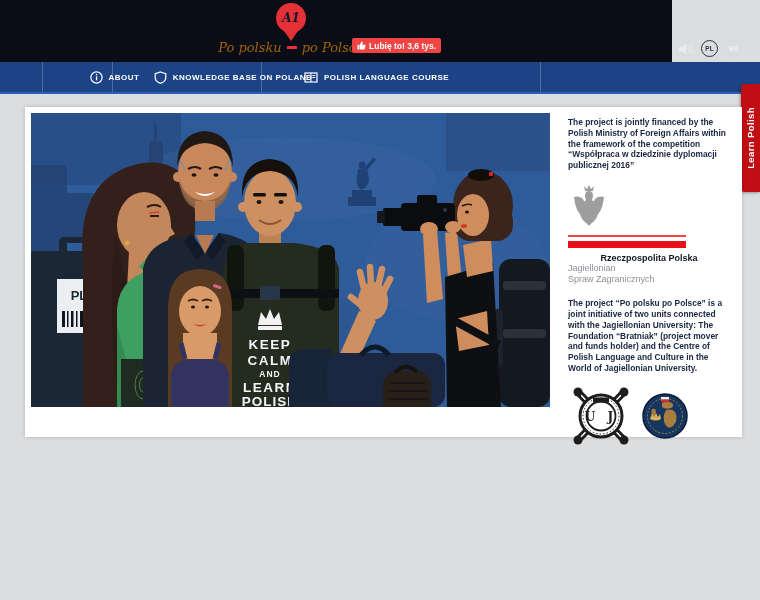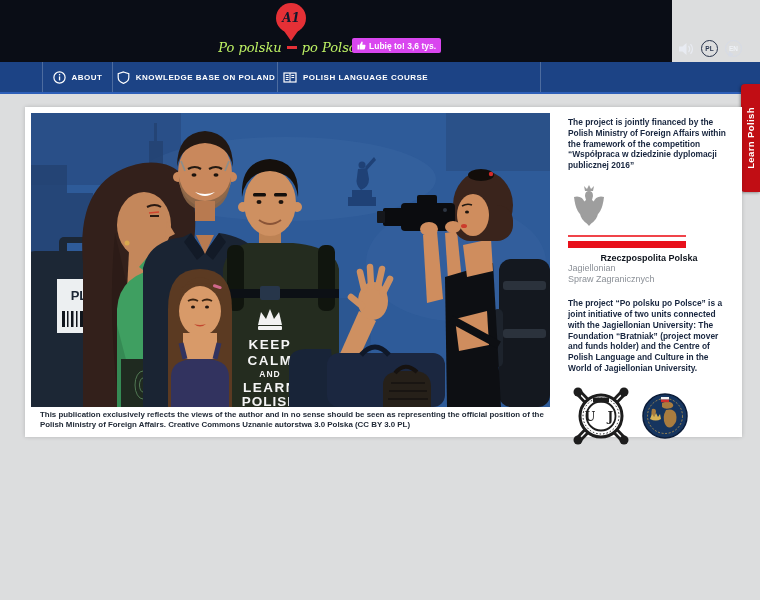--- a/index.html
+++ b/index.html
@@ -10,39 +10,39 @@
   
   .header{position:absolute;left:0;top:0;width:672px;height:62px;background:#0a0d16;}
   .brand{position:absolute;left:211px;top:3px;width:160px;text-align:center;}
   .pin{position:relative;width:30px;height:30px;margin:0 auto;background:#e53036;border-radius:50%;
        display:flex;align-items:center;justify-content:center;z-index:2;}
   .pin::after{content:"";position:absolute;top:25px;left:50%;transform:translateX(-50%);
        border:9px solid transparent;border-top:13px solid #e53036;border-bottom:0;}
   .pin-label{font-family:"DejaVu Serif",serif;font-weight:bold;font-style:italic;
        font-size:12px;color:#10182c;position:relative;z-index:3;}
   .brand-text{margin-top:7px;display:flex;align-items:center;justify-content:center;gap:5px;
-       font-family:"DejaVu Serif",serif;font-style:italic;font-size:13px;color:#bef264;}
+       font-family:"DejaVu Serif",serif;font-style:italic;font-size:13px;color:#a16207;}
   .brand-dash{display:inline-block;width:10px;height:3.5px;background:#e53036;}
   .fb-like{position:absolute;left:352px;top:38px;height:15px;box-sizing:border-box;
-       display:flex;align-items:center;gap:3px;background:#d946ef;color:#fff;
+       display:flex;align-items:center;gap:3px;background:#ef4444;color:#fff;
        font-size:8.5px;font-weight:bold;padding:0 5px;border-radius:2px;cursor:pointer;}
   .speaker{position:absolute;left:679px;top:42px;cursor:pointer;}
   .bubble{position:absolute;top:40px;width:17px;height:17px;box-sizing:border-box;border-radius:50%;
        display:flex;align-items:center;justify-content:center;font-size:6.5px;font-weight:bold;cursor:pointer;}
   .bubble.pl{left:701px;border:1px solid #27324a;color:#2b3852;}
   .bubble.en{left:725px;border:1.5px solid #d6dbe6;color:#eef1f6;}
   .bubble.en::after{content:"";position:absolute;bottom:-4px;left:0;
        border:3px solid transparent;border-top:5px solid #d6dbe6;transform:rotate(38deg);}
 
   
   .nav{position:absolute;left:0;top:62px;width:760px;height:30px;background:#1c4385;
        border-bottom:2px solid #2e5fb8;box-sizing:content-box;}
   .nav-item{position:absolute;top:0;height:30px;display:flex;align-items:center;justify-content:center;
        gap:6px;color:#fff;font-size:8px;font-weight:bold;letter-spacing:.5px;cursor:pointer;
-       border-left:1px solid rgba(255,255,255,.22);}
+       border-left:1px solid rgba(255,255,255,.22);padding-left:37px;}
   .nav-end{position:absolute;top:0;height:30px;border-left:1px solid rgba(255,255,255,.22);left:540px;}
   .nav-item svg{flex:0 0 auto;}
 
   
   .panel{position:absolute;left:25px;top:107px;width:717px;height:330px;background:#ffffff;
        box-shadow:0 0 4px rgba(0,0,0,.18);}
   .illu{position:absolute;left:6px;top:6px;width:519px;height:294px;display:block;}
   .caption{position:absolute;left:15px;top:303px;width:508px;font-size:7.9px;font-weight:bold;
        color:#222b38;line-height:1.3;}
 
@@ -112,21 +112,21 @@
           <rect x="5.9" y="3" width="1.3" height="1.4" fill="#fff"></rect>
       </svg>
       <span>ABOUT</span>
     </div>
     <div class="nav-item" style="left:112px;width:166px;">
       <svg width="13" height="13" viewBox="0 0 13 13">
         <path d="M6.5 1 L11.8 2.8 V6.6 Q11.8 10.7 6.5 12.4 Q1.2 10.7 1.2 6.6 V2.8 Z" stroke="#fff" stroke-width="1.2" fill="none"></path>
       </svg>
       <span>KNOWLEDGE BASE ON POLAND</span>
     </div>
-    <div class="nav-item" style="left:277px;width:155px;">
+    <div class="nav-item" style="left:261px;width:155px;">
       <svg width="14" height="13" viewBox="0 0 14 13">
         <rect x="1" y="2" width="12" height="9" stroke="#fff" stroke-width="1.2" fill="none"></rect>
         <path d="M7 2 V11 M2.8 4.5 h2.8 M2.8 6.5 h2.8 M2.8 8.5 h2.8 M8.4 4.5 h2.8 M8.4 6.5 h2.8" stroke="#fff" stroke-width="1"></path>
       </svg>
       <span>POLISH LANGUAGE COURSE</span>
     </div>
     <div class="nav-end"></div>
   </div>
 
   <div class="learn-tab">
@@ -306,21 +306,20 @@
           <rect x="352" y="95" width="20" height="18" rx="2" fill="#0b0c0f"></rect>
           <rect x="346" y="98" width="8" height="12" rx="1" fill="#15171c"></rect>
           <rect x="386" y="82" width="20" height="10" rx="2" fill="#0b0c0f"></rect>
           <circle cx="414" cy="97" r="2" fill="#2e3642"></circle>
         </g>
         <ellipse cx="398" cy="116" rx="9" ry="7" fill="#cf8d5e"></ellipse>
         <ellipse cx="422" cy="114" rx="8" ry="6" fill="#cf8d5e"></ellipse>
       </g>
     </svg>
 
-    <div class="caption">This publication exclusively reflects the views of the author and in no sense should be seen as representing the official position of the Polish Ministry of Foreign Affairs. Creative Commons Uznanie autorstwa 3.0 Polska (CC BY 3.0 PL)</div>
 
     <div class="side-col">
       <div class="side-par">The project is jointly financed by the Polish Ministry of Foreign Affairs within the framework of the competition “Współpraca w dziedzinie dyplomacji publicznej 2016”</div>
 
       <svg class="eagle" width="38" height="44" viewBox="0 0 38 44">
         <g fill="#9e9e9e">
           <path d="M14,3 l3,3 2,-4 2,4 3,-3 -1,5 h-8 Z"></path>
           <path d="M19,8 q4,0 4,5 l-1,4 q6,4 6,12 q0,8 -9,13 q-9,-5 -9,-13 q0,-8 6,-12 l-1,-4 q0,-5 4,-5 Z"></path>
           <path d="M4,14 q8,-2 11,6 l0,14 q-9,-2 -11,-20 Z"></path>
           <path d="M34,14 q-8,-2 -11,6 l0,14 q9,-2 11,-20 Z"></path>

